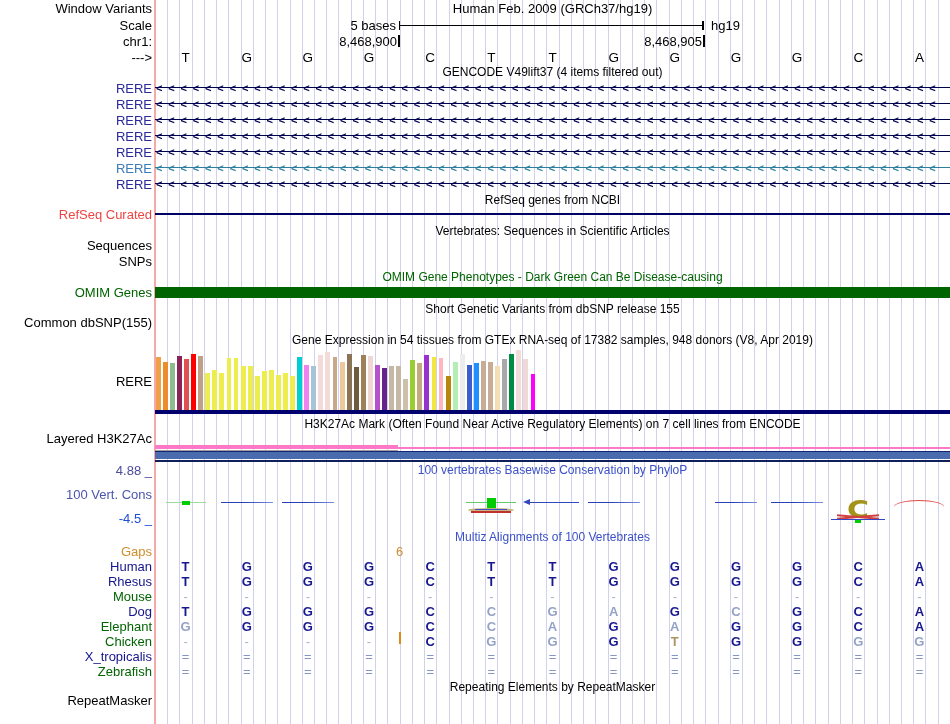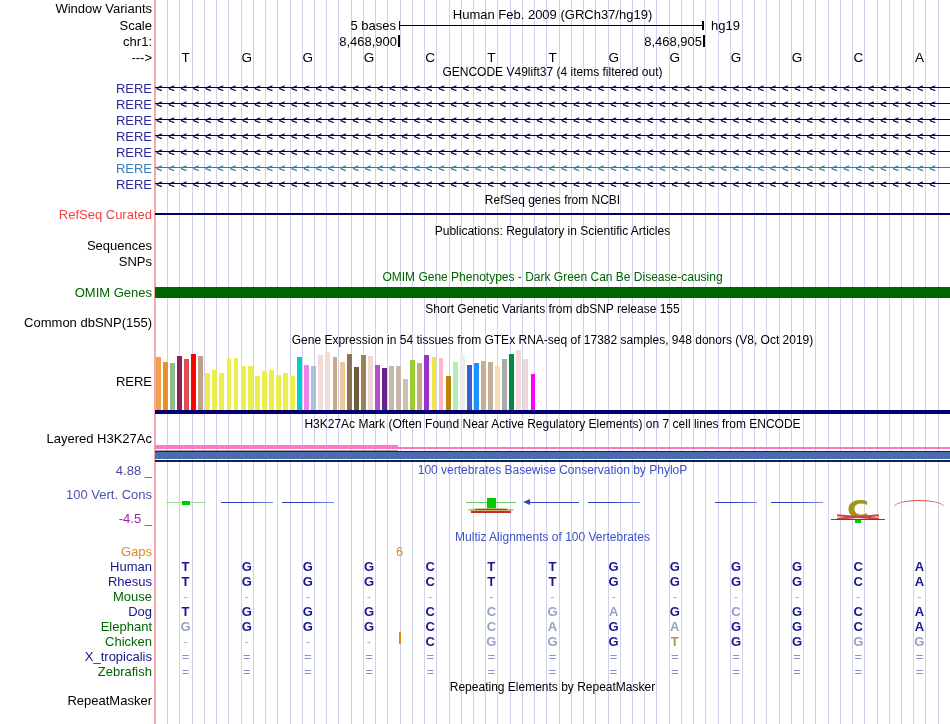--- a/index.html
+++ b/index.html
@@ -8,21 +8,21 @@
   .abs{position:absolute;}
   .grid{position:absolute;left:155px;top:0;width:795px;height:724px;
         background:repeating-linear-gradient(to right,rgba(201,201,232,.85) 0 1px,transparent 1px 12.23px);}
   .vline-start{position:absolute;left:154.4px;top:0;width:1.6px;height:724px;background:#F6A9A9;}
   .L{position:absolute;left:0;width:152px;text-align:right;font-size:13px;white-space:nowrap;
      transform:translateY(-50%);color:#000;}
   .T{position:absolute;left:155px;width:795px;text-align:center;font-size:12px;white-space:nowrap;
      transform:translateY(-50%);color:#000;}
   .ra{position:absolute;text-align:right;font-size:13px;white-space:nowrap;transform:translateY(-50%);}
   .la{position:absolute;font-size:13px;white-space:nowrap;transform:translateY(-50%);}
-  .hdr-center{position:absolute;left:155px;top:14px;width:795px;transform:translateY(-50%);
+  .hdr-center{position:absolute;left:155px;top:8px;width:795px;transform:translateY(-50%);
       display:flex;justify-content:center;gap:8px;font-size:13px;white-space:nowrap;}
   .scale-line{left:399px;top:24.6px;width:304.6px;height:1.4px;background:#000;}
   .scale-tick{top:20.5px;width:1.4px;height:9px;background:#000;}
   .coord-tick{top:34.5px;width:1.4px;height:12.5px;background:#000;}
   .bcell{position:absolute;width:26px;margin-left:-13px;text-align:center;font-size:13.5px;
          transform:translateY(-50%);}
   .chev{position:absolute;left:156px;width:794px;overflow:hidden;font-weight:bold;font-size:11px;
         line-height:11px;letter-spacing:5.85px;white-space:nowrap;transform:translateY(-50%);}
   .gline{position:absolute;left:155px;width:795px;height:1.2px;}
   .mcell{position:absolute;width:26px;margin-left:-13px;text-align:center;font-size:13px;
@@ -62,39 +62,39 @@
       <div class="bcell" style="left: 613.654px; top: 57px; color: rgb(0, 0, 0);">G</div>
       <div class="bcell" style="left: 674.808px; top: 57px; color: rgb(0, 0, 0);">G</div>
       <div class="bcell" style="left: 735.962px; top: 57px; color: rgb(0, 0, 0);">G</div>
       <div class="bcell" style="left: 797.115px; top: 57px; color: rgb(0, 0, 0);">G</div>
       <div class="bcell" style="left: 858.269px; top: 57px; color: rgb(0, 0, 0);">C</div>
       <div class="bcell" style="left: 919.423px; top: 57px; color: rgb(0, 0, 0);">A</div>
     </div>
 
   <div class="T" style="top:72px">GENCODE V49lift37 (4 items filtered out)</div>
   <div class="T" style="top:200px">RefSeq genes from NCBI</div>
-  <div class="T" style="top:231px">Publications: Regulatory in Scientific Articles</div>
+  <div class="T" style="top:231px">Vertebrates: Sequences in Scientific Articles</div>
   <div class="T" style="top:277px;color:#006400">OMIM Gene Phenotypes - Dark Green Can Be Disease-causing</div>
   <div class="T" style="top:309px">Short Genetic Variants from dbSNP release 155</div>
-  <div class="T" style="top:340px">Gene Expression in 54 tissues from GTEx RNA-seq of 17382 samples, 948 donors (V8, Oct 2019)</div>
+  <div class="T" style="top:340px">Gene Expression in 54 tissues from GTEx RNA-seq of 17382 samples, 948 donors (V8, Apr 2019)</div>
   <div class="T" style="top:424px">H3K27Ac Mark (Often Found Near Active Regulatory Elements) on 7 cell lines from ENCODE</div>
   <div class="T" style="top:470px;color:#3C50C8">100 vertebrates Basewise Conservation by PhyloP</div>
   <div class="T" style="top:537px;color:#3C50C8">Multiz Alignments of 100 Vertebrates</div>
   <div class="T" style="top:687px">Repeating Elements by RepeatMasker</div>
 
   <div class="L" style="top:214px;color:#ef4444">RefSeq Curated</div>
   <div class="L" style="top:245px">Sequences</div>
   <div class="L" style="top:261px">SNPs</div>
   <div class="L" style="top:292px;color:#006400">OMIM Genes</div>
   <div class="L" style="top:322px">Common dbSNP(155)</div>
   <div class="L" style="top:381px">RERE</div>
   <div class="L" style="top:438px">Layered H3K27Ac</div>
   <div class="L" style="top:470px;color:#4B4B9E">4.88 _</div>
   <div class="L" style="top:494px;color:#4A55B0">100 Vert. Cons</div>
-  <div class="L" style="top:518px;color:#a21caf">-4.5 _</div>
+  <div class="L" style="top:518px;color:#1d4ed8">-4.5 _</div>
   <div class="L" style="top:551px;color:#D28E2E">Gaps</div>
   <div class="L" style="top:700px">RepeatMasker</div>
 
   <div class="abs" style="left:155px;top:213.3px;width:795px;height:1.6px;background:#000064"></div>
   <div class="abs" style="left:155px;top:287px;width:795px;height:10.5px;background:#006400"></div>
   <div class="abs" style="left:155px;top:410px;width:795px;height:4px;background:#00006E"></div>
   <div class="abs" style="left:155px;top:444.7px;width:243px;height:4.8px;background:#FF78C8"></div>
   <div class="abs" style="left:155px;top:449.5px;width:243px;height:1.5px;background:#A0A0A0"></div>
   <div class="abs" style="left:398px;top:446.8px;width:552px;height:2.7px;background:#FF78C8"></div>
   <div class="abs" style="left:155px;top:450.5px;width:795px;height:1.8px;background:#16246E"></div>

